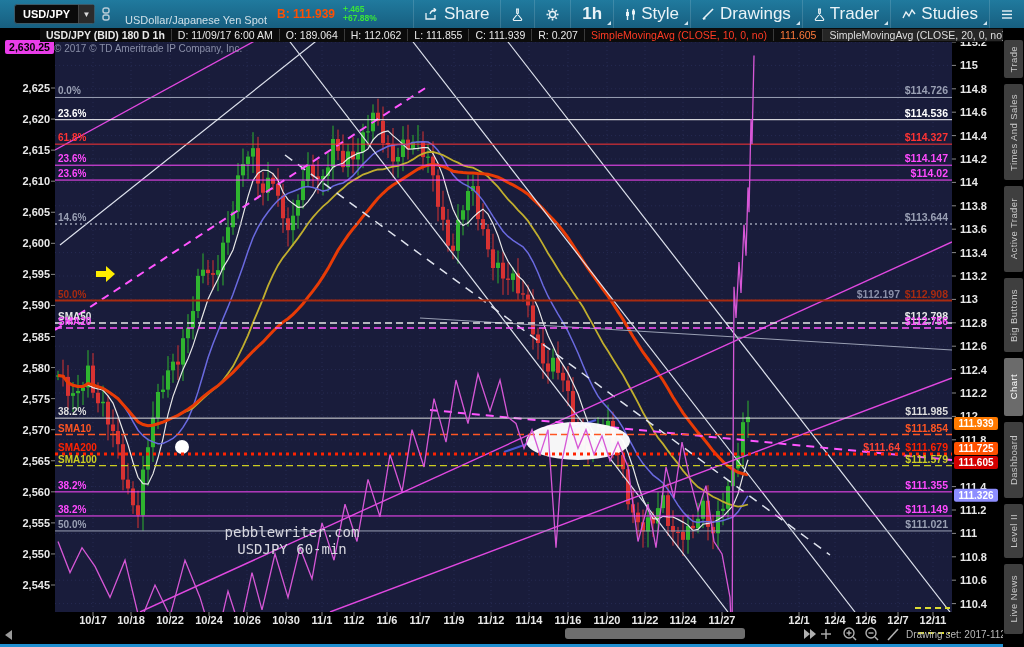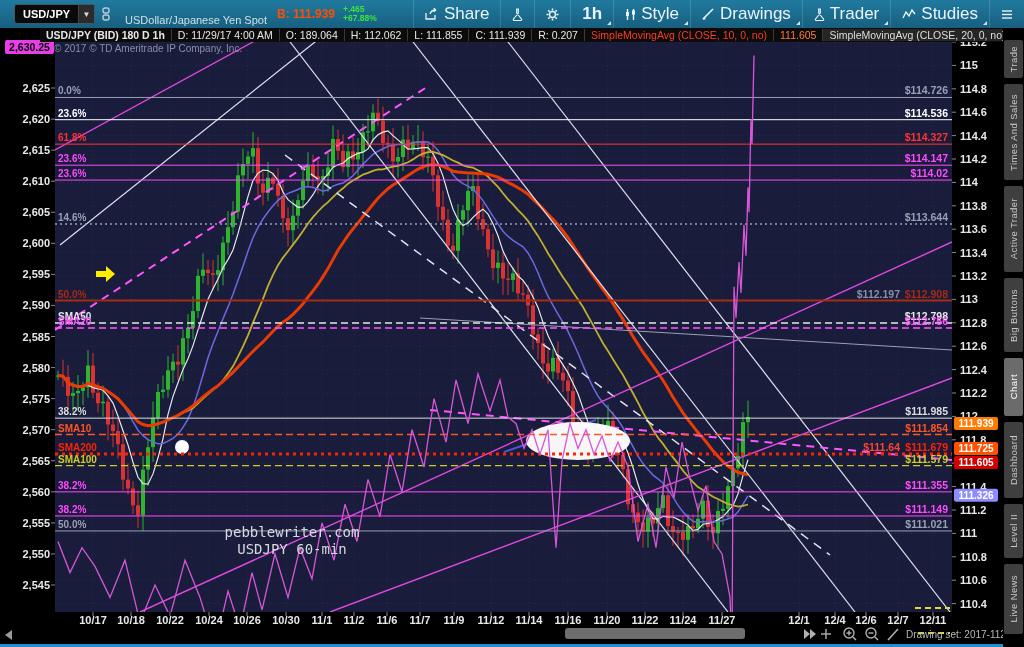--- a/index.html
+++ b/index.html
@@ -134,21 +134,21 @@
               <line x1="1" y1="5.5" x2="11" y2="5.5"></line>
               <line x1="1" y1="9" x2="11" y2="9"></line>
             </g>
           </svg>
     </div>
   </div>
 </div>
 
 <div id="hdr1">
   <span class="seg">USD/JPY (BID) 180 D 1h</span>
-  <span class="seg">D: 11/29/17 4:00 AM</span>
+  <span class="seg">D: 11/09/17 6:00 AM</span>
   <span class="seg">O: 189.064</span>
   <span class="seg">H: 112.062</span>
   <span class="seg">L: 111.855</span>
   <span class="seg">C: 111.939</span>
   <span class="seg">R: 0.207</span>
   <span class="seg sma10">SimpleMovingAvg (CLOSE, 10, 0, no)</span>
   <span class="seg sma10v">111.605</span>
   <span class="seg sma20">SimpleMovingAvg (CLOSE, 20, 0, no) ...</span>
 </div>
 <div id="hdr2">© 2017 © TD Ameritrade IP Company, Inc.</div>

